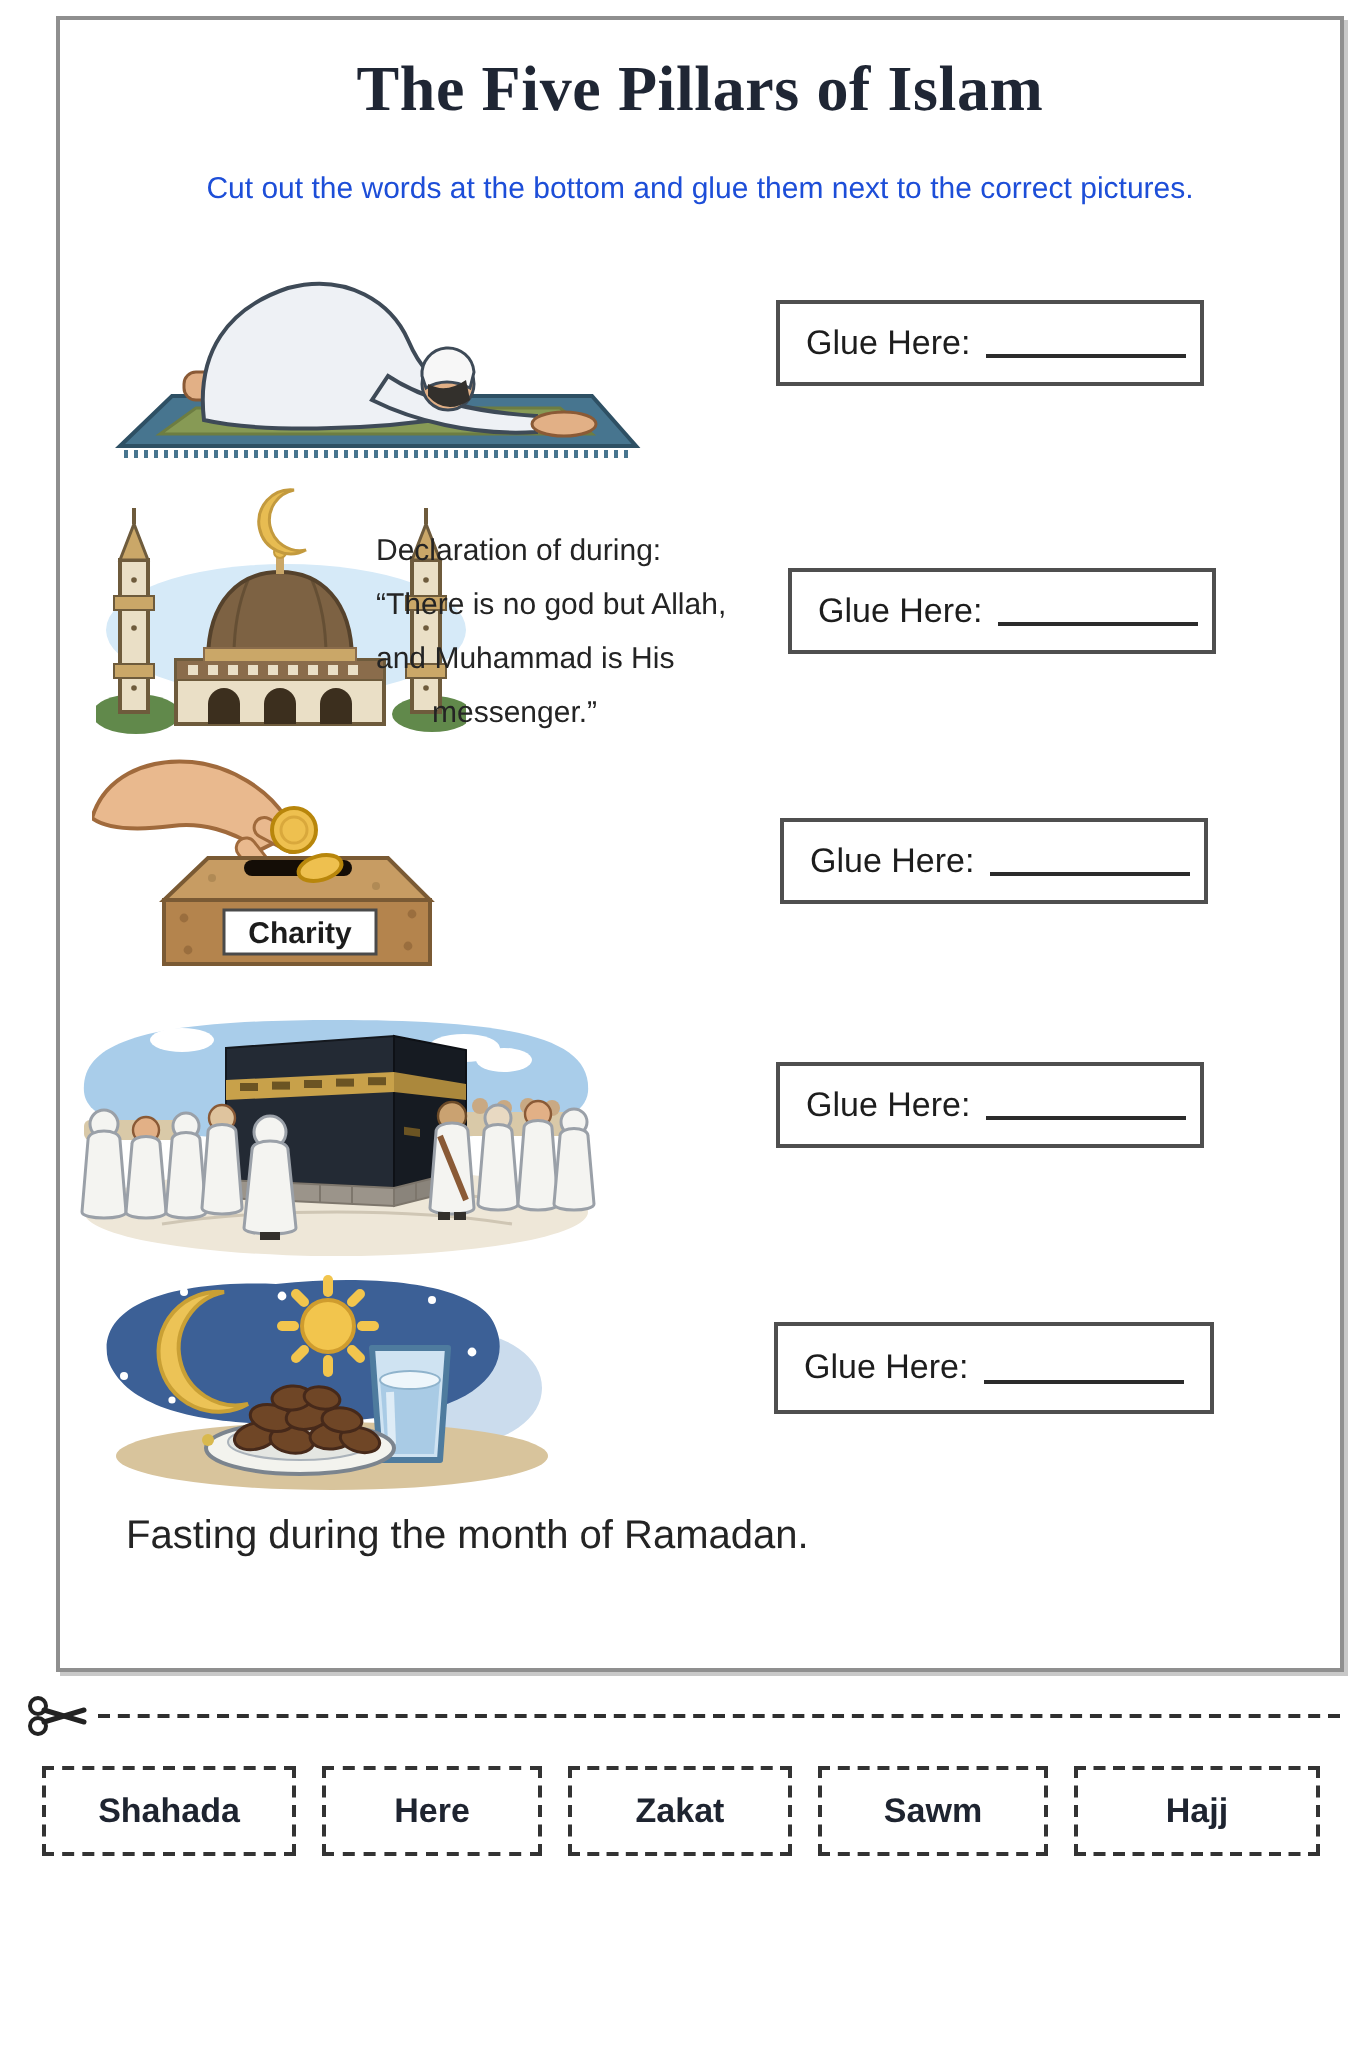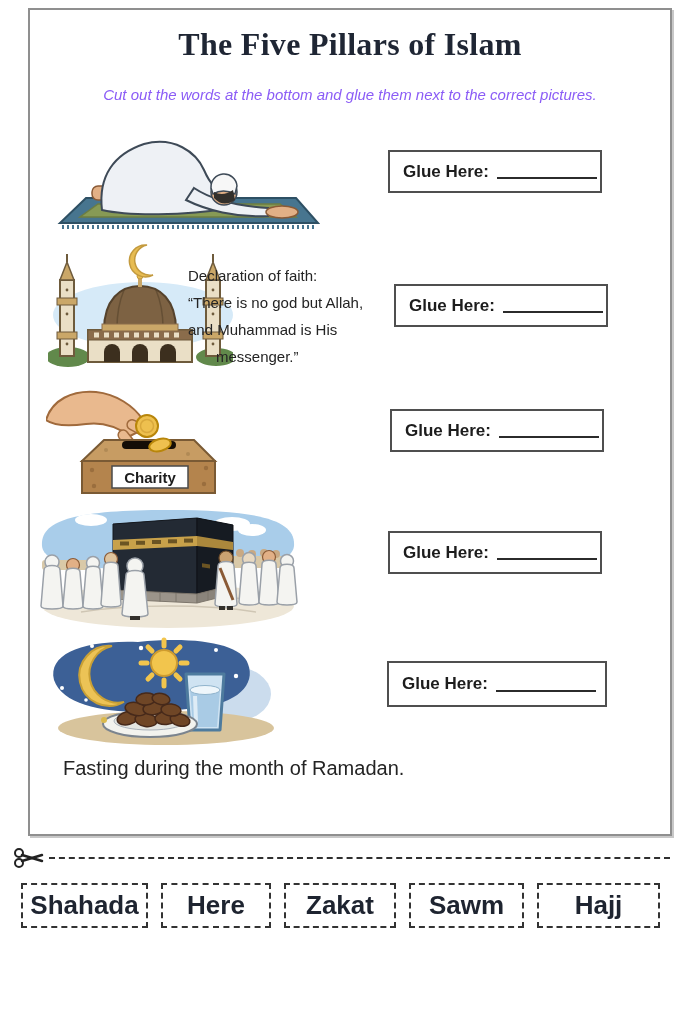--- a/index.html
+++ b/index.html
@@ -7,32 +7,32 @@
   .canvas { position:relative; width:683px; height:972px; background:#ffffff; overflow:hidden; }
 
   .sheet { position:absolute; left:28px; top:8px; width:644px; height:828px;
            background:#ffffff; border:2px solid #8f8f8f; box-shadow:2px 2px 0 #c8c8c8; }
 
   .title { position:absolute; left:28px; top:26px; width:644px; text-align:center;
            font-family:"Liberation Serif", serif; font-weight:700; font-size:32px;
            color:#1f2634; letter-spacing:0.3px; }
 
   .instructions { position:absolute; left:28px; top:86px; width:644px; text-align:center;
-                  font-size:15px; color:#8b5cf6;font-style:italic; }
+                  font-size:15px; color:#1d4ed8; }
 
   .ill { position:absolute; }
   .ill1 { left:44px;  top:126px; }
   .ill2 { left:48px;  top:240px; }
-  .ill3 { left:46px;  top:386px;text-align:center; }
+  .ill3 { left:46px;  top:375px;text-align:center; }
   .ill4 { left:36px;  top:506px; }
   .ill5 { left:46px;  top:636px; }
 
   .glue-box { position:absolute; width:214px; height:43px; background:#ffffff;
               border:2px solid #4f4f4f; display:flex; align-items:center;
-              padding-left:13px; font-size:17px; color:#1d1d1d;font-weight:bold; }
+              padding-left:13px; font-size:17px; color:#1d1d1d; }
   .gb1 { left:388px; top:150px; }
   .gb2 { left:394px; top:284px; }
   .gb3 { left:390px; top:409px; }
   .gb4 { left:388px; top:531px; }
   .gb5 { left:387px; top:661px; width:220px; height:46px; }
   .glue-line { display:inline-block; width:100px; height:15px;
                border-bottom:2px solid #2b2b2b; margin-left:8px; }
 
   .declaration { position:absolute; left:188px; top:262px; width:212px;
                  font-size:15px; color:#242424; line-height:27px; }
@@ -40,21 +40,21 @@
 
   .fasting { position:absolute; left:63px; top:757px; font-size:20px; color:#242424; }
 
   .cut-row { position:absolute; left:14px; top:845px; width:656px; height:26px;
              display:flex; align-items:center; }
   .cut-dash { flex:1; height:0; border-top:2.5px dashed #2f2f2f; margin-left:5px; }
 
   .cards { position:absolute; left:21px; top:883px; display:flex; gap:13px; }
   .card { height:45px; background:#ffffff; border:2px dashed #333333;
           display:flex; align-items:center; justify-content:center;
-          font-size:26px; font-weight:700; color:#1e2430; }
+          font-size:17px; font-weight:700; color:#1e2430; }
   .c1{width:127px;} .c2{width:110px;} .c3{width:112px;} .c4{width:115px;} .c5{width:123px;}
 </style>
 </head>
 <body>
 
 <div class="canvas">
 
   <div class="sheet"></div>
 
   <div class="title">The Five Pillars of Islam</div>
@@ -120,21 +120,21 @@
       <path d="M56,90 C56,60 72,46 92,46 C112,46 128,60 128,90 Z" fill="#7d6243" stroke="#55422c" stroke-width="2"></path>
       <path d="M76,50 C71,62 69,76 69,88" fill="none" stroke="#55422c" stroke-width="1.5" opacity="0.6"></path>
       <path d="M108,50 C113,62 115,76 115,88" fill="none" stroke="#55422c" stroke-width="1.5" opacity="0.6"></path>
       <rect x="54" y="84" width="76" height="7" fill="#caa768" stroke="#8a6c4b" stroke-width="1"></rect>
       <rect x="90" y="38" width="4" height="9" fill="#caa768"></rect>
       <circle cx="92" cy="36" r="3" fill="#e7bc52" stroke="#c39a3e"></circle>
       <path d="M99,5 A16,16 0 1 0 105,35 A12.5,12.5 0 1 1 99,5 Z" fill="#e7bc52" stroke="#c39a3e" stroke-width="1.5"></path>
     </svg>
   </div>
   <div class="declaration">
-    <div>Declaration of faith:</div>
+    <div>Declaration of during:</div>
     <div>“There is no god but Allah,</div>
     <div>and Muhammad is His</div>
     <div class="l4">messenger.”</div>
   </div>
   <div class="glue-box gb2">
     <span>Glue Here:</span>
     <span class="glue-line"></span>
   </div>
 
   <div class="ill ill3">

